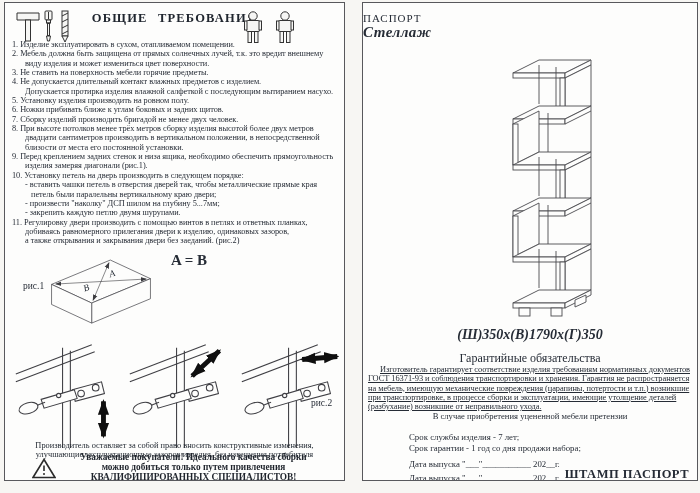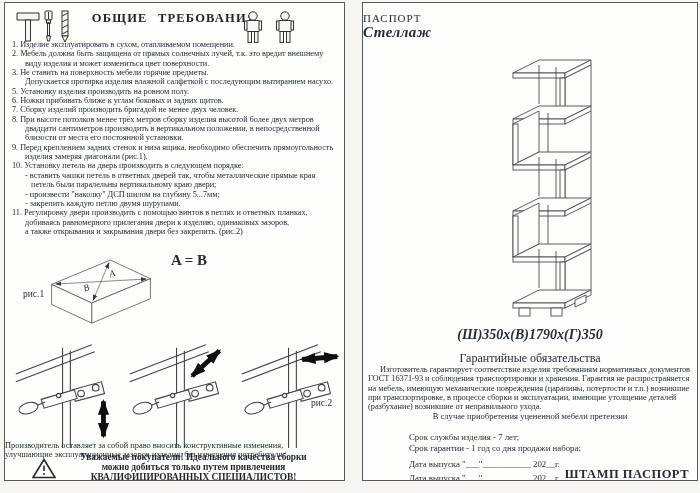--- a/index.html
+++ b/index.html
@@ -25,46 +25,46 @@
   .tools-icon{position:absolute;left:10px;top:5px;}
   .people-icon{position:absolute;left:236px;top:7px;}
   .req-lines{
     position:absolute;left:7px;top:37px;right:0;
     font-size:8.3px;line-height:9.35px;letter-spacing:-0.05px;
     white-space:nowrap;
   }
   .req-lines .ind1{padding-left:13px;}
   .req-lines .ind2{padding-left:19px;}
   .fig1-svg{position:absolute;left:42px;top:247px;}
-  .fig1-label{position:absolute;left:18px;top:286px;font-size:9.5px;}
+  .fig1-label{position:absolute;left:18px;top:278px;font-size:9.5px;}
   .fig1-eq{position:absolute;left:156px;top:249px;font-size:15px;font-weight:bold;margin-left:10px;}
   .hinge1{position:absolute;left:8px;top:336px;}
   .hinge2{position:absolute;left:122px;top:336px;}
   .hinge3{position:absolute;left:234px;top:336px;}
   .fig2-label{position:absolute;left:306px;top:395px;font-size:9.5px;}
   .note-lines{
-    position:absolute;left:0;right:0;top:438px;
+    position:absolute;left:0;right:0;top:438px;text-align:center;
     font-size:8.4px;line-height:9.2px;color:#232a33;
   }
   .warning-block{position:absolute;left:0;right:0;top:450px;}
   .warning-triangle{position:absolute;left:27px;top:5px;}
   .warning-lines{
     margin:0 14px 0 52px;text-align:center;
     font-size:9.3px;line-height:9.8px;color:#1f242c;font-weight:bold;
   }
 
   
   .rp-title{position:absolute;left:0;right:12px;top:9px;text-align:left;font-size:11px;letter-spacing:1px;}
   .rp-product{position:absolute;left:0;right:0;top:21px;font-size:15px;font-weight:bold;font-style:italic;letter-spacing:0.5px;}
   .shelf-svg{position:absolute;left:136px;top:50px;}
   .rp-dims{position:absolute;left:0;right:0;top:324px;text-align:center;font-size:14px;font-weight:bold;font-style:italic;}
   .rp-warranty-heading{position:absolute;left:0;right:0;top:348px;text-align:center;font-size:12px;}
   .warranty-lines{
     position:absolute;left:5px;right:0;top:362px;
-    font-size:8.4px;line-height:9.3px;white-space:nowrap;letter-spacing:-0.05px;
+    font-size:8.4px;line-height:9.3px;white-space:nowrap;letter-spacing:-0.05px;text-decoration:underline;
   }
   .warranty-lines div:first-child{padding-left:12px;}
   .claims-lines{
     position:absolute;left:0;right:0;top:409px;text-align:center;
     font-size:8.6px;line-height:9.6px;
   }
   .rp-service{position:absolute;left:46px;top:429px;font-size:8.8px;}
   .rp-term{position:absolute;left:46px;top:440px;font-size:8.8px;}
   .rp-date1{position:absolute;left:46px;top:456px;font-size:8.8px;}
   .rp-date2{position:absolute;left:46px;top:470px;font-size:8.8px;}
@@ -139,37 +139,38 @@
       <rect x="7" y="21.5" width="3.5" height="11"></rect>
       <rect x="13.5" y="21.5" width="3.5" height="11"></rect>
     </g>
   </svg>
 
   <div class="req-lines">
       <div class="ind0">1. Изделие эксплуатировать в сухом, отапливаемом помещении.</div>
       <div class="ind0">2. Мебель должна быть защищена от прямых солнечных лучей, т.к. это вредит внешнему</div>
       <div class="ind1">виду изделия и может измениться цвет поверхности.</div>
       <div class="ind0">3. Не ставить на поверхность мебели горячие предметы.</div>
+      <div class="ind0">4. Не допускается длительный контакт влажных предметов с изделием.</div>
       <div class="ind1">Допускается протирка изделия влажной салфеткой с последующим вытиранием насухо.</div>
       <div class="ind0">5. Установку изделия производить на ровном полу.</div>
       <div class="ind0">6. Ножки прибивать ближе к углам боковых и задних щитов.</div>
       <div class="ind0">7. Сборку изделий производить бригадой не менее двух человек.</div>
       <div class="ind0">8. При высоте потолков менее трёх метров сборку изделия высотой более двух метров</div>
       <div class="ind1">двадцати сантиметров производить в вертикальном положении, в непосредственной</div>
       <div class="ind1">близости от места его постоянной установки.</div>
       <div class="ind0">9. Перед креплением задних стенок и низа ящика, необходимо обеспечить прямоугольность</div>
       <div class="ind1">изделия замеряя диагонали (рис.1).</div>
       <div class="ind0">10. Установку петель на дверь производить в следующем порядке:</div>
-      <div class="ind1">- вставить чашки петель в ответных дверей так, чтобы металлические прямые края</div>
+      <div class="ind1">- вставить чашки петель в отверстия дверей так, чтобы металлические прямые края</div>
       <div class="ind2">петель были паралельны вертикальному краю двери;</div>
       <div class="ind1">- произвести "наколку" ДСП шилом на глубину 5...7мм;</div>
       <div class="ind1">- закрепить каждую петлю двумя шурупами.</div>
       <div class="ind0">11. Регулировку двери производить с помощью винтов в петлях и ответных планках,</div>
       <div class="ind1">добиваясь равномерного прилегания двери к изделию, одинаковых зазоров,</div>
-      <div class="ind1">а также открывания и закрывания двери без закрепить. (рис.2)</div>
+      <div class="ind1">а также открывания и закрывания двери без заеданий. (рис.2)</div>
     </div>
 
   <svg class="fig1-svg" width="108" height="86" viewBox="0 0 150 120">
     <g fill="#fdfdfc" stroke="#45454a" stroke-width="1">
       <polygon points="6,48 88,14 144,40 62,74"></polygon>
       <polygon points="62,74 144,40 144,68 62,102"></polygon>
       <polygon points="6,48 62,74 62,102 6,76"></polygon>
     </g>
     <line x1="12" y1="47.5" x2="138" y2="40.5" class="inkline" marker-start="url(#ah2)" marker-end="url(#ah2)"></line>
     <line x1="86" y1="18" x2="64" y2="70" class="inkline" marker-start="url(#ah2)" marker-end="url(#ah2)"></line>

